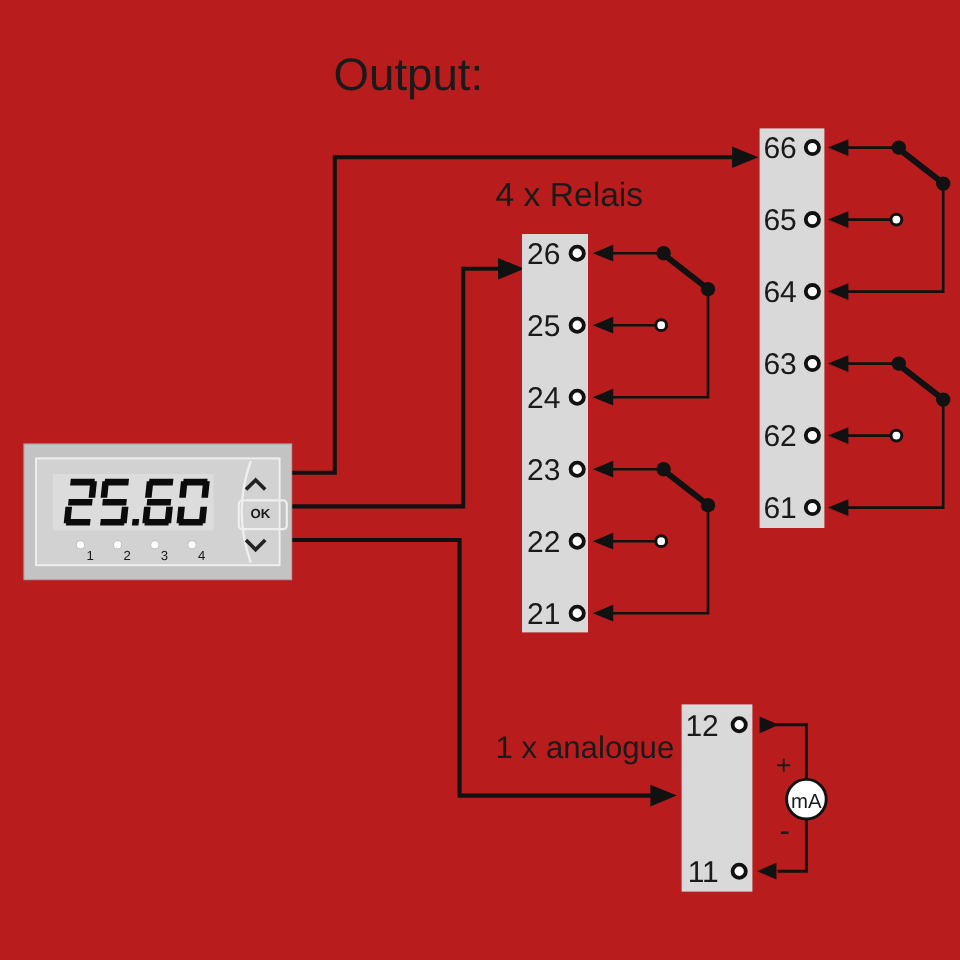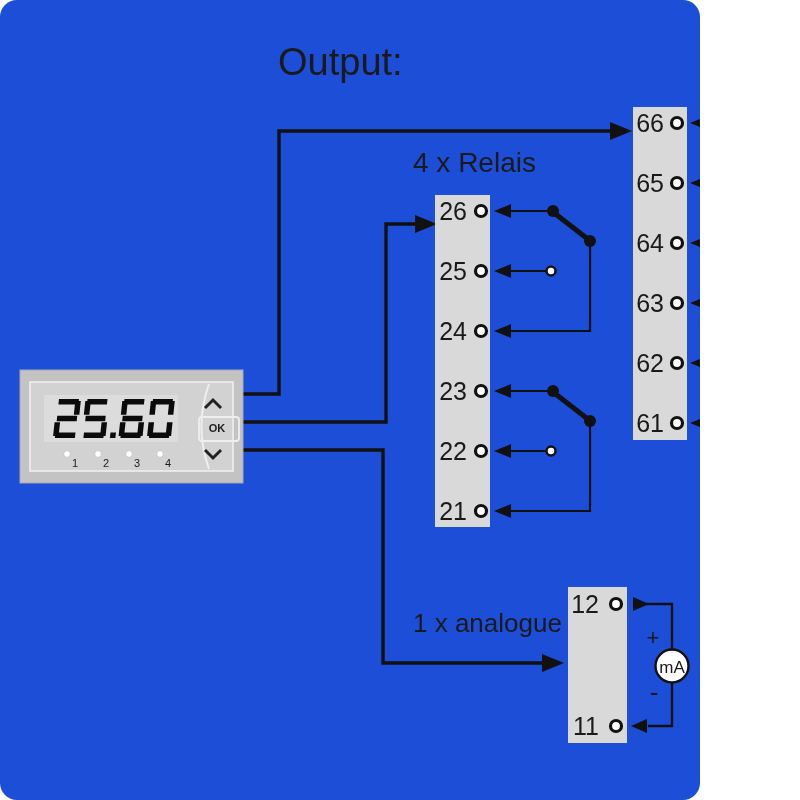--- a/index.html
+++ b/index.html
@@ -1,17 +1,17 @@
 <!DOCTYPE html>
 <html><head>
 <meta charset="utf-8">
 <style>
   html,body{margin:0;padding:0;background:#ffffff;}
-  .page{width:700px;height:800px;position:relative;background:#1d4ed8;overflow:hidden;
-        font-family:"Liberation Sans", sans-serif;border-radius:17px;}
+  .page{width:800px;height:800px;position:relative;background:#b91c1c;overflow:hidden;
+        font-family:"Liberation Sans", sans-serif;}
   svg text{font-family:"Liberation Sans", sans-serif;fill:#1a1a1a;}
 </style>
 </head>
 <body>
 
 <div class="page">
 <svg width="800" height="800" viewBox="0 0 800 800">
 
   <defs>
 

